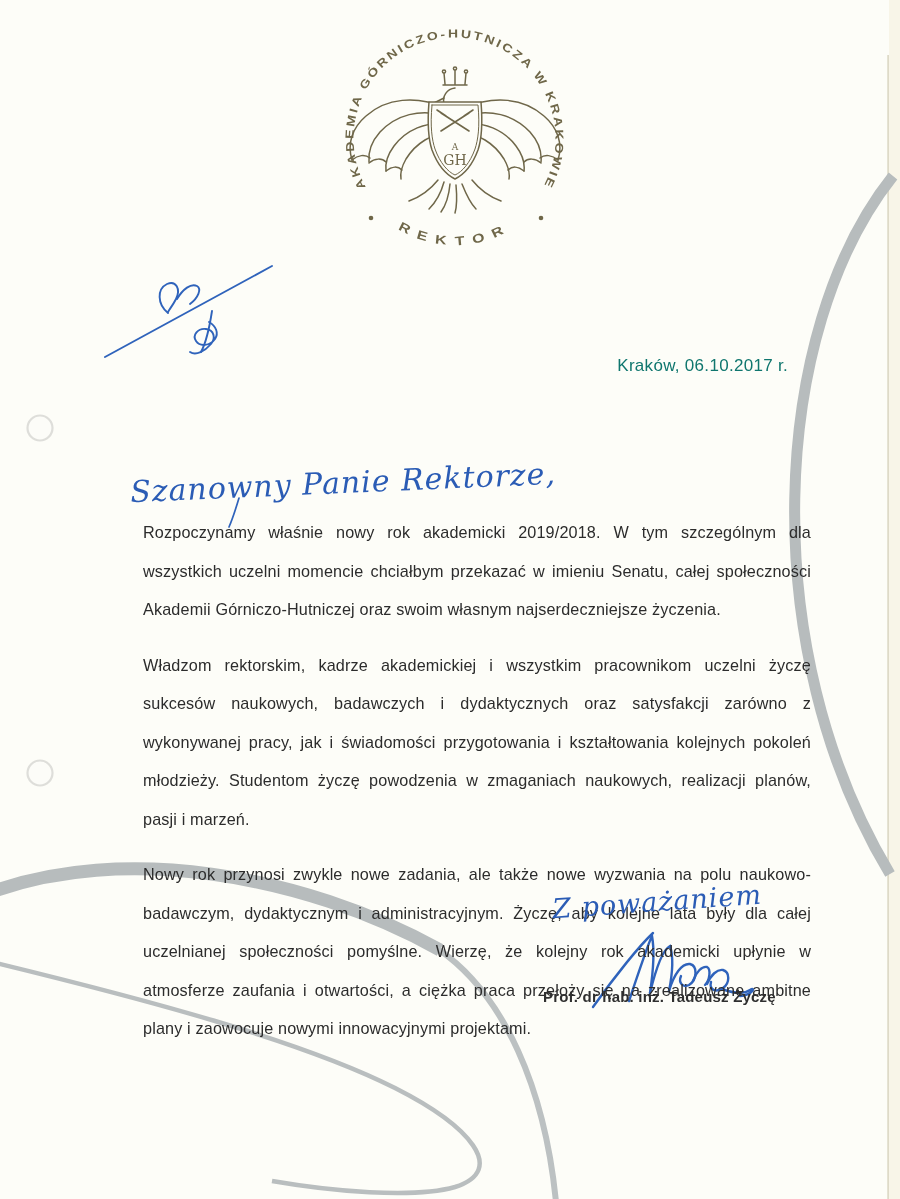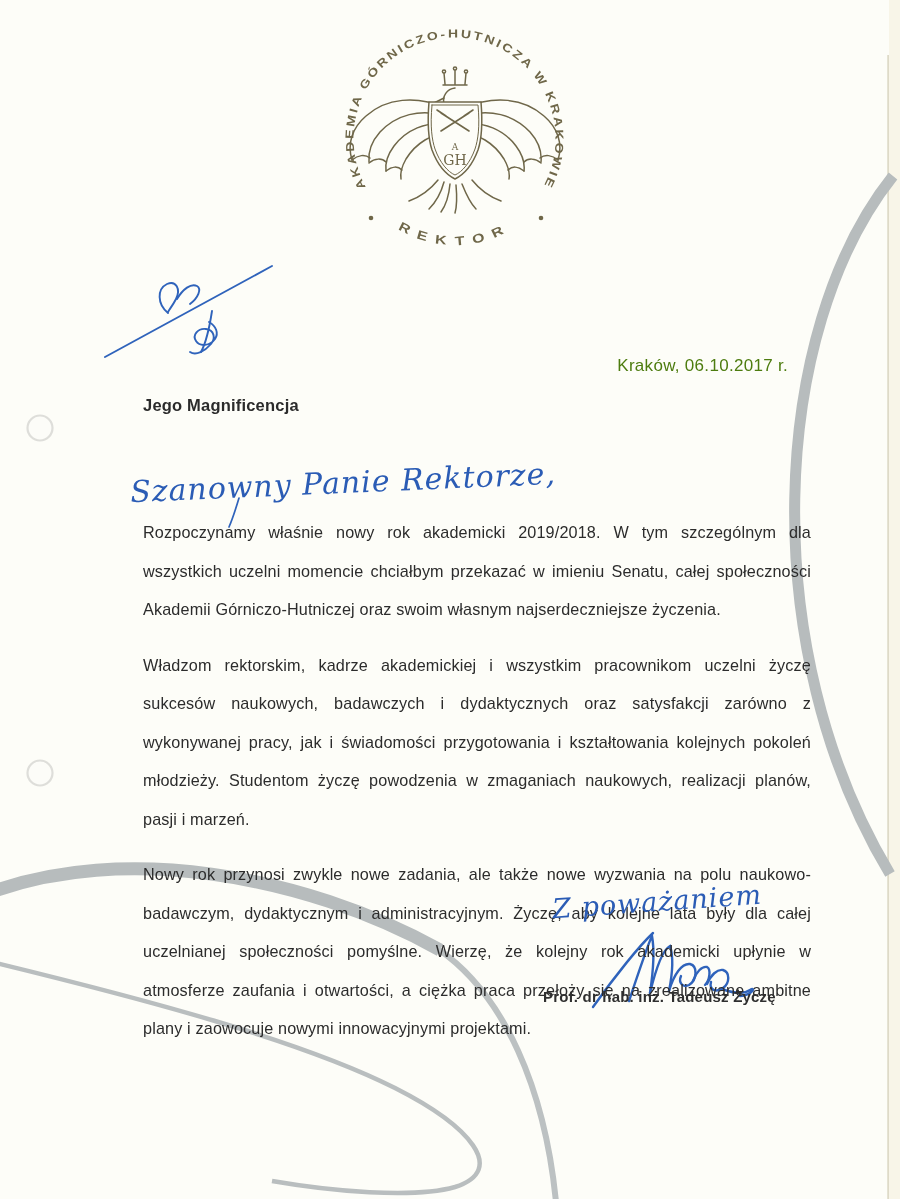--- a/index.html
+++ b/index.html
@@ -4,21 +4,21 @@
 <style>
   html,body{margin:0;padding:0;background:#e8e8e8;}
   .page{
     position:relative;width:900px;height:1199px;margin:0 auto;
     background:#fdfdf8;overflow:hidden;
     font-family:"Liberation Sans",sans-serif;color:#2d2d2d;
   }
   .abs{position:absolute;}
   svg.decor-layer{position:absolute;left:0;top:0;width:900px;height:1199px;}
   .date-line{
-    top:356px;right:112px;font-size:17px;letter-spacing:.3px;color:#4d7c0f;
+    top:356px;right:112px;font-size:17px;letter-spacing:.3px;color:#0f766e;
   }
   .recipient{
     left:143px;top:396px;font-size:16.5px;font-weight:bold;
     line-height:19.5px;letter-spacing:.2px;color:#2b2b2b;
   }
   .hand{
     color:#2b5cb5;font-family:"DejaVu Serif",serif;font-style:italic;
   }
   .salutation{
     left:130px;top:465px;font-size:30px;letter-spacing:1px;
@@ -138,21 +138,20 @@
       <path d="M669,991 C674,974 682,963 690,964 C698,966 697,980 689,985 C683,988 678,983 681,976"></path>
       <path d="M693,981 C696,972 702,966 707,967 C711,969 710,980 705,985"></path>
       <path d="M707,984 C711,975 717,969 723,970 C730,972 730,983 723,988 C716,993 709,990 711,982"></path>
       <path d="M722,989 C733,993 743,995 750,990 C756,986 753,995 740,996"></path>
     </g>
   </svg>
 
   <div class="abs date-line">Kraków, 06.10.2017 r.</div>
 
   <div class="abs recipient">
-    <div>Jego Magnificencja</div>
   </div>
 
   <div class="abs hand salutation">Szanowny Panie Rektorze,</div>
 
   <div class="abs letter-body">
     <p>Rozpoczynamy właśnie nowy rok akademicki 2019/2018. W tym szczególnym dla wszystkich uczelni momencie chciałbym przekazać w imieniu Senatu, całej społeczności Akademii Górniczo-Hutniczej oraz swoim własnym najserdeczniejsze życzenia.</p>
     <p>Władzom rektorskim, kadrze akademickiej i wszystkim pracownikom uczelni życzę sukcesów naukowych, badawczych i dydaktycznych oraz satysfakcji zarówno z wykonywanej pracy, jak i świadomości przygotowania i kształtowania kolejnych pokoleń młodzieży. Studentom życzę powodzenia w zmaganiach naukowych, realizacji planów, pasji i marzeń.</p>
     <p>Nowy rok przynosi zwykle nowe zadania, ale także nowe wyzwania na polu naukowo-badawczym, dydaktycznym i administracyjnym. Życzę, aby kolejne lata były dla całej uczelnianej społeczności pomyślne. Wierzę, że kolejny rok akademicki upłynie w atmosferze zaufania i otwartości, a ciężka praca przełoży się na zrealizowane ambitne plany i zaowocuje nowymi innowacyjnymi projektami.</p>
   </div>
 

